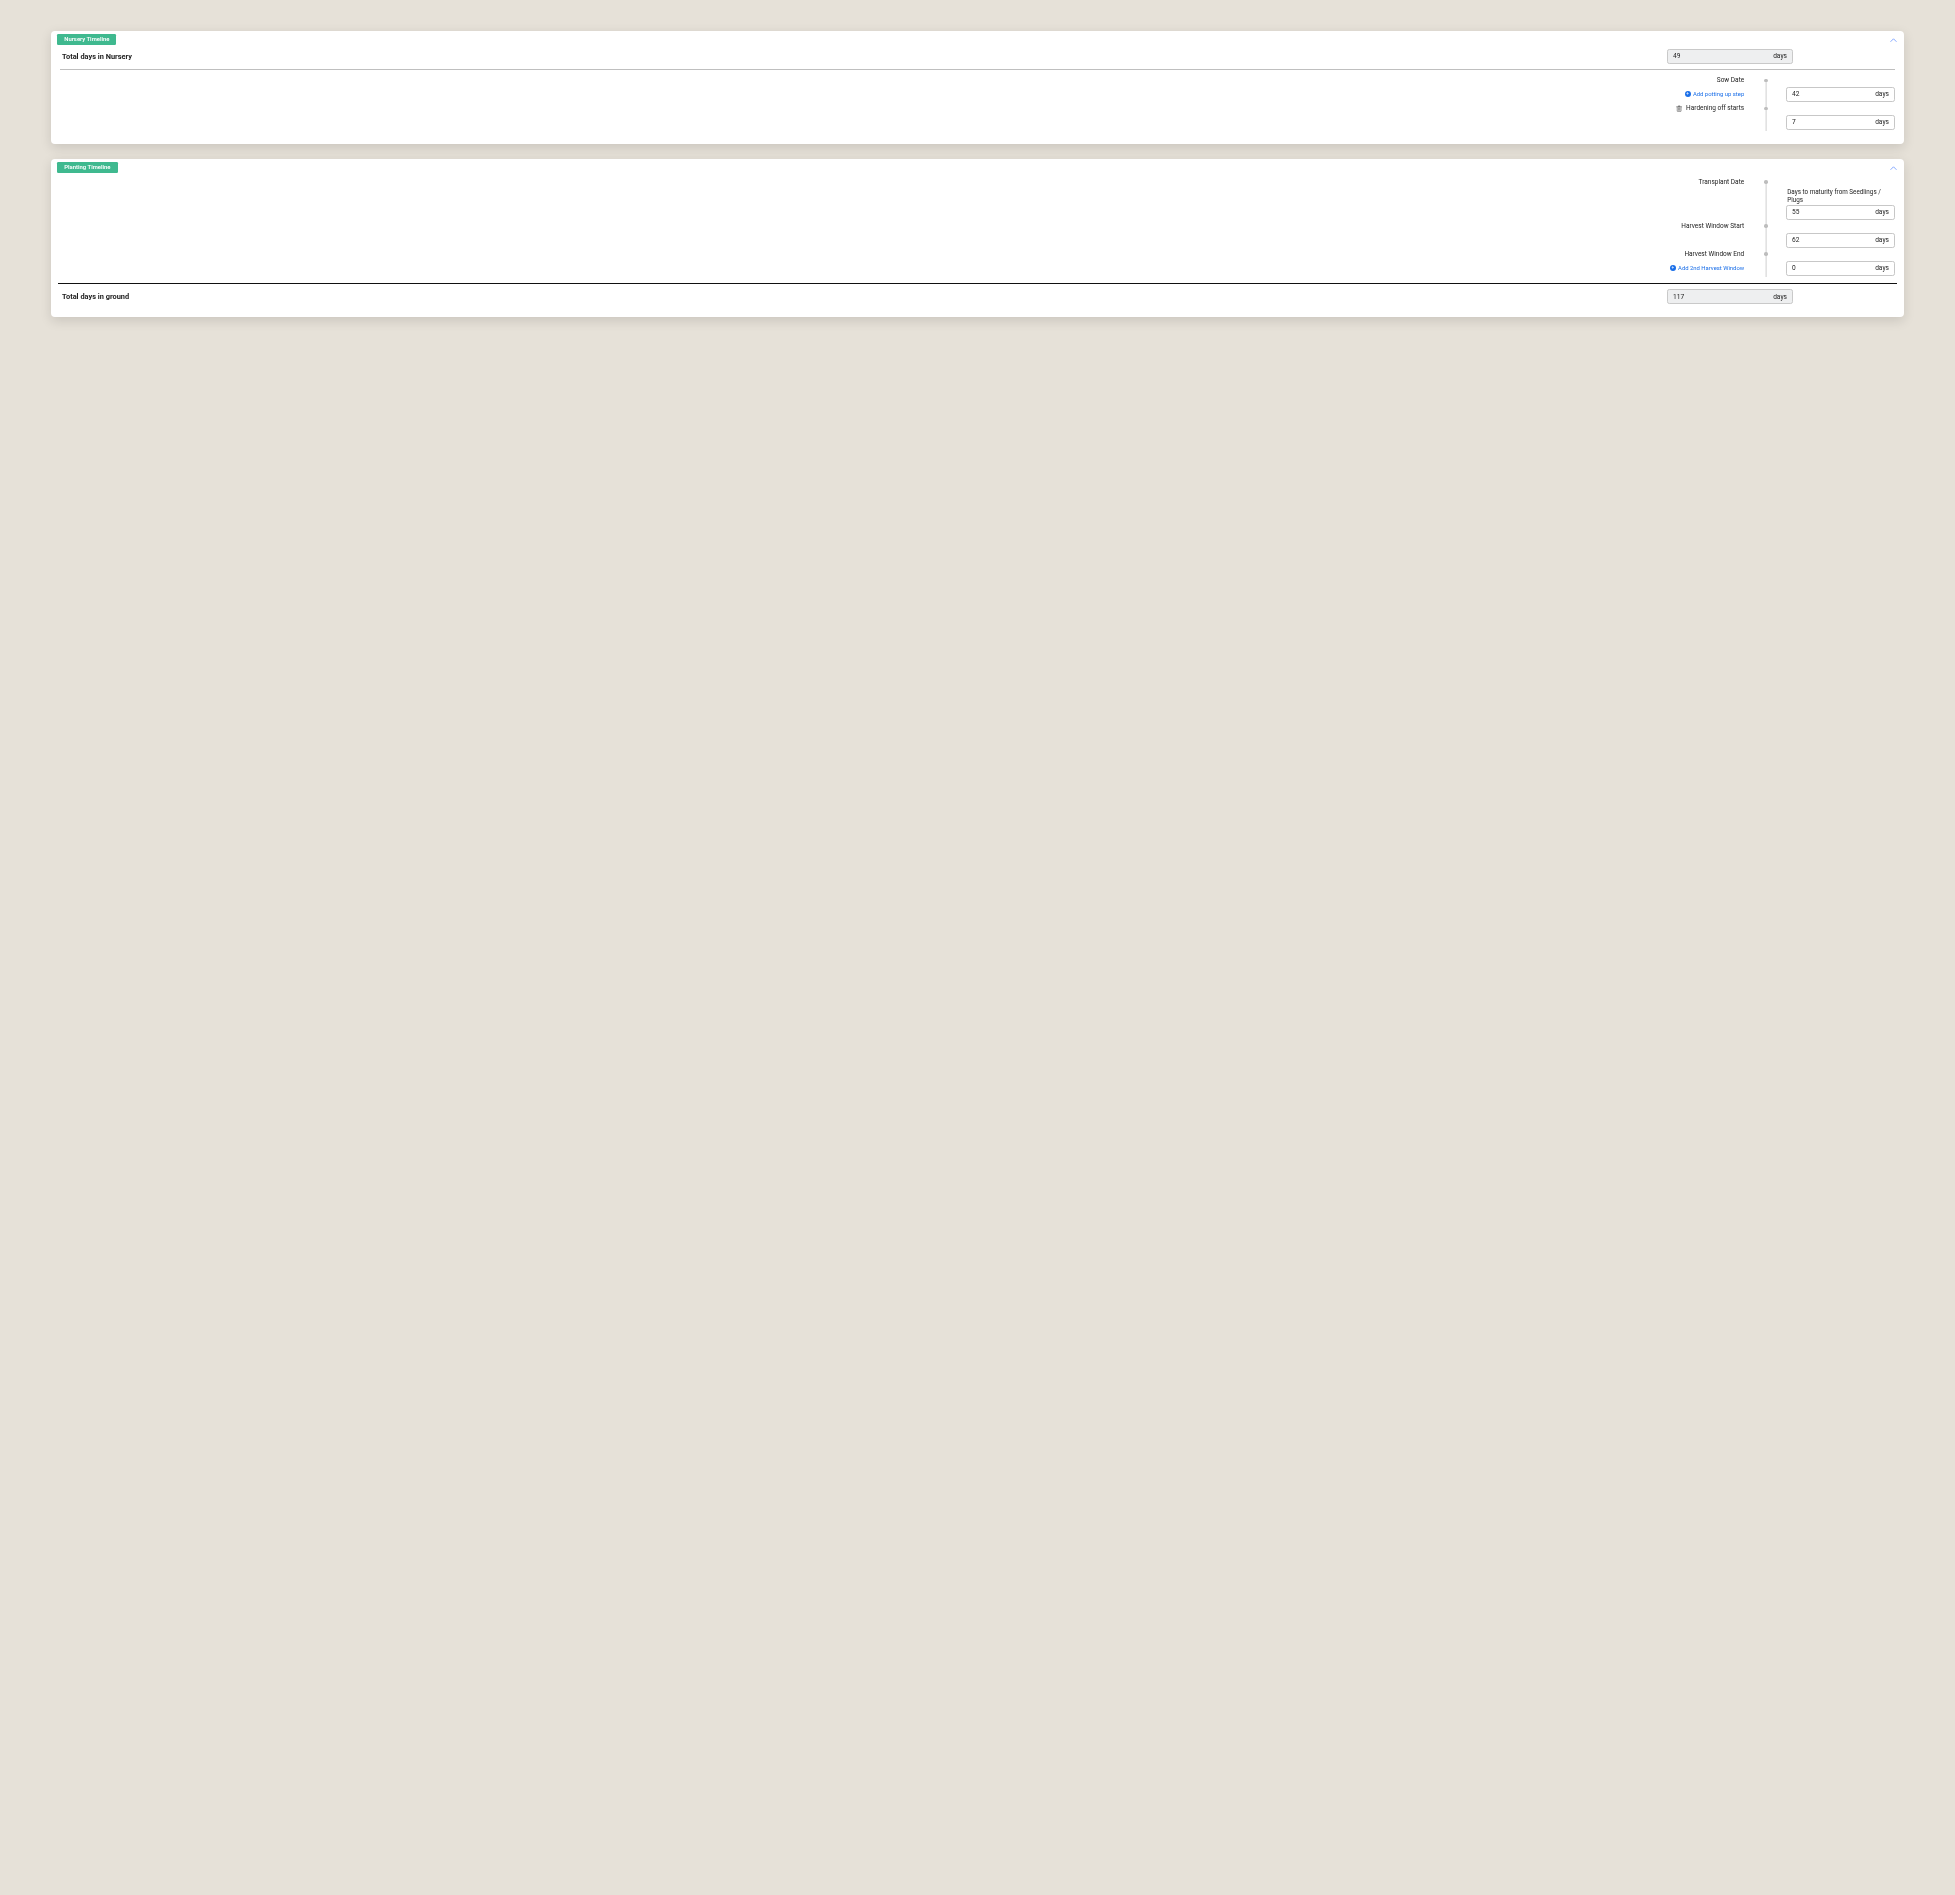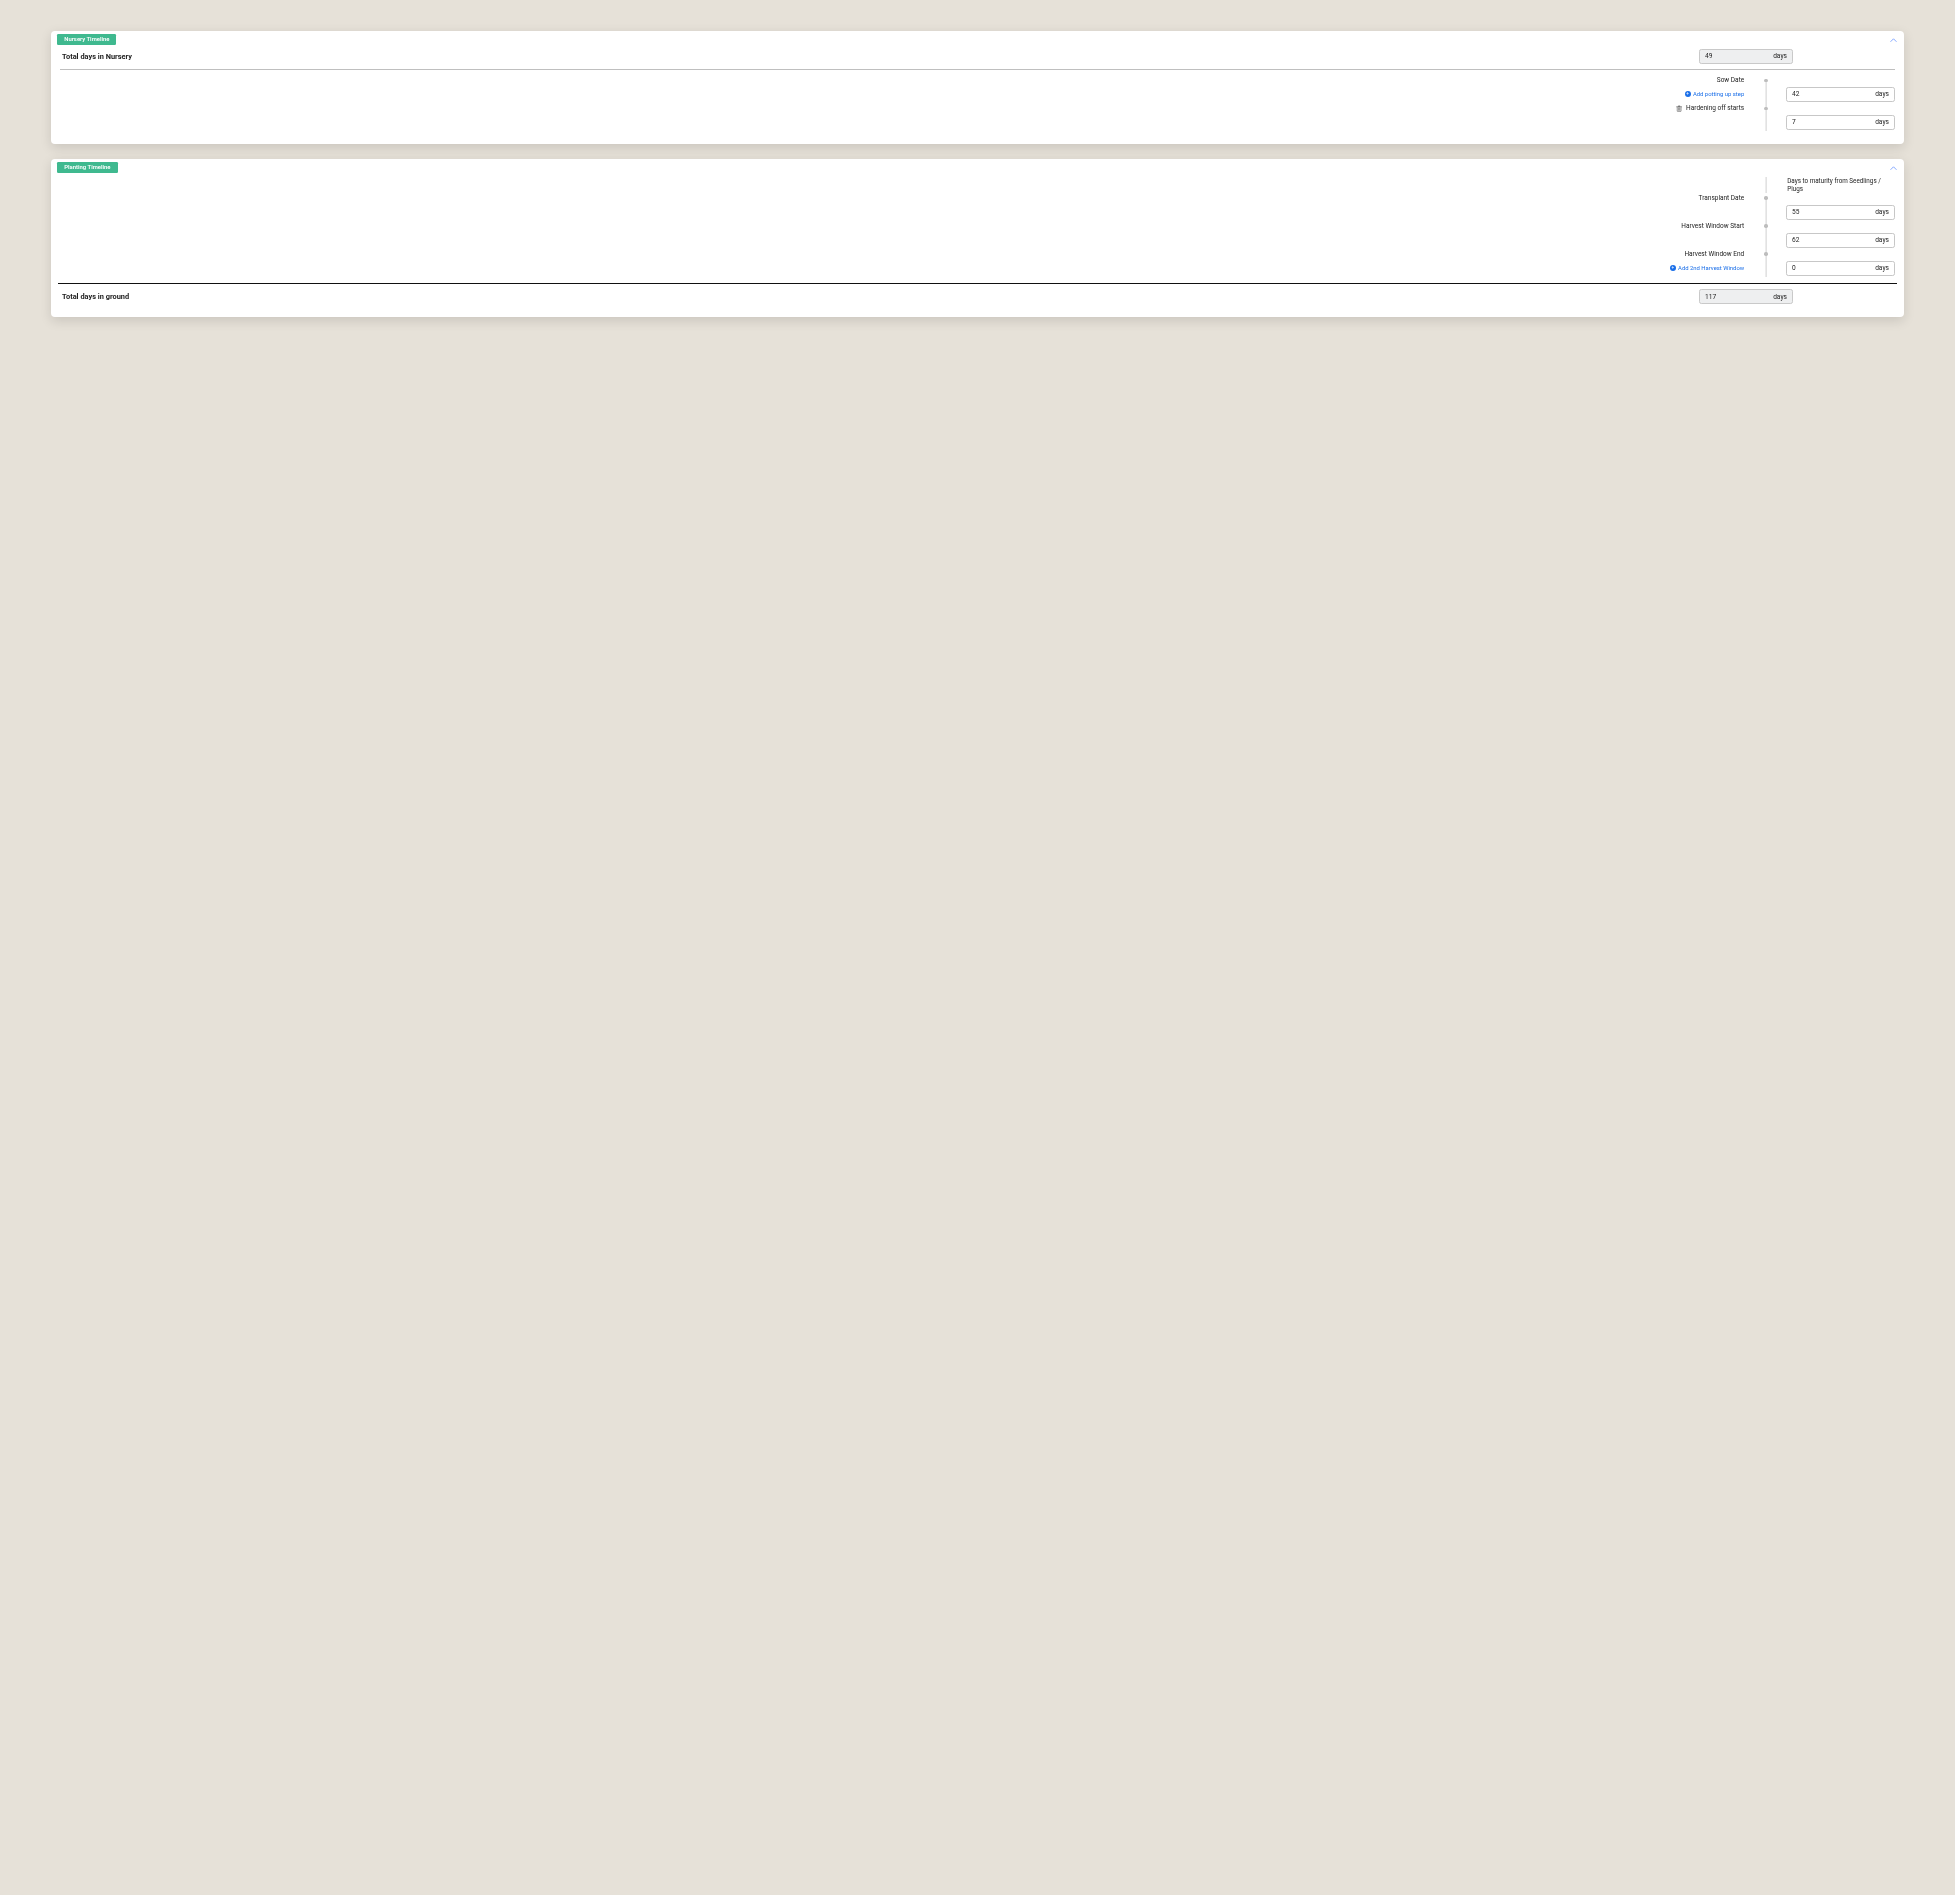--- a/index.html
+++ b/index.html
@@ -49,21 +49,21 @@
     flex: 0 0 auto;
   }
   .spacer { flex: 1 1 auto; }
   .field {
     display: flex;
     align-items: center;
     border: 0.4px solid #c7c7c7;
     border-radius: 2.3px;
     background: #fff;
     height: 15px;
-    width: 94px;
+    width: 126px;
     padding: 0 5.5px 0 4.7px;
     font-size: 6.6px;
   }
   .field.readonly {
     background: #EEEFF0;
     border-color: #c9c9c9;
   }
   .field .value { flex: 1; color: #222; }
   .field .unit { color: #222; }
   .divider {
@@ -252,39 +252,39 @@
     <div class="badge">Planting Timeline</div>
     <div class="chevron">
       <svg width="7" height="4.7" viewBox="0 0 18 12" fill="none">
           <path d="M2 9 L9 2 L16 9" stroke="currentColor" stroke-width="1.6" stroke-linecap="round" stroke-linejoin="round"></path>
         </svg>
     </div>
   </div>
 
   <div class="timeline" style="margin-top:1.6px;">
 
+    <div class="tl-row event">
+      <div class="left">
+          <span>Transplant Date</span>
+        </div>
+      <div class="mid">
+          <span class="line bottom-only"></span>
+          <span class="dot"></span>
+        </div>
+      <div class="right"></div>
+    </div>
+
     <div class="tl-row" style="min-height:10.2px;">
       <div class="left"></div>
       <div class="mid">
           <span class="line"></span>
         </div>
       <div class="right">
           <span class="caption">Days to maturity from Seedlings / Plugs</span>
         </div>
-    </div>
-
-    <div class="tl-row event">
-      <div class="left">
-          <span>Transplant Date</span>
-        </div>
-      <div class="mid">
-          <span class="line bottom-only"></span>
-          <span class="dot"></span>
-        </div>
-      <div class="right"></div>
     </div>
 
     <div class="tl-row gap">
       <div class="left"></div>
       <div class="mid">
           <span class="line"></span>
         </div>
       <div class="right">
         <div class="field">
           <span class="value">55</span>

